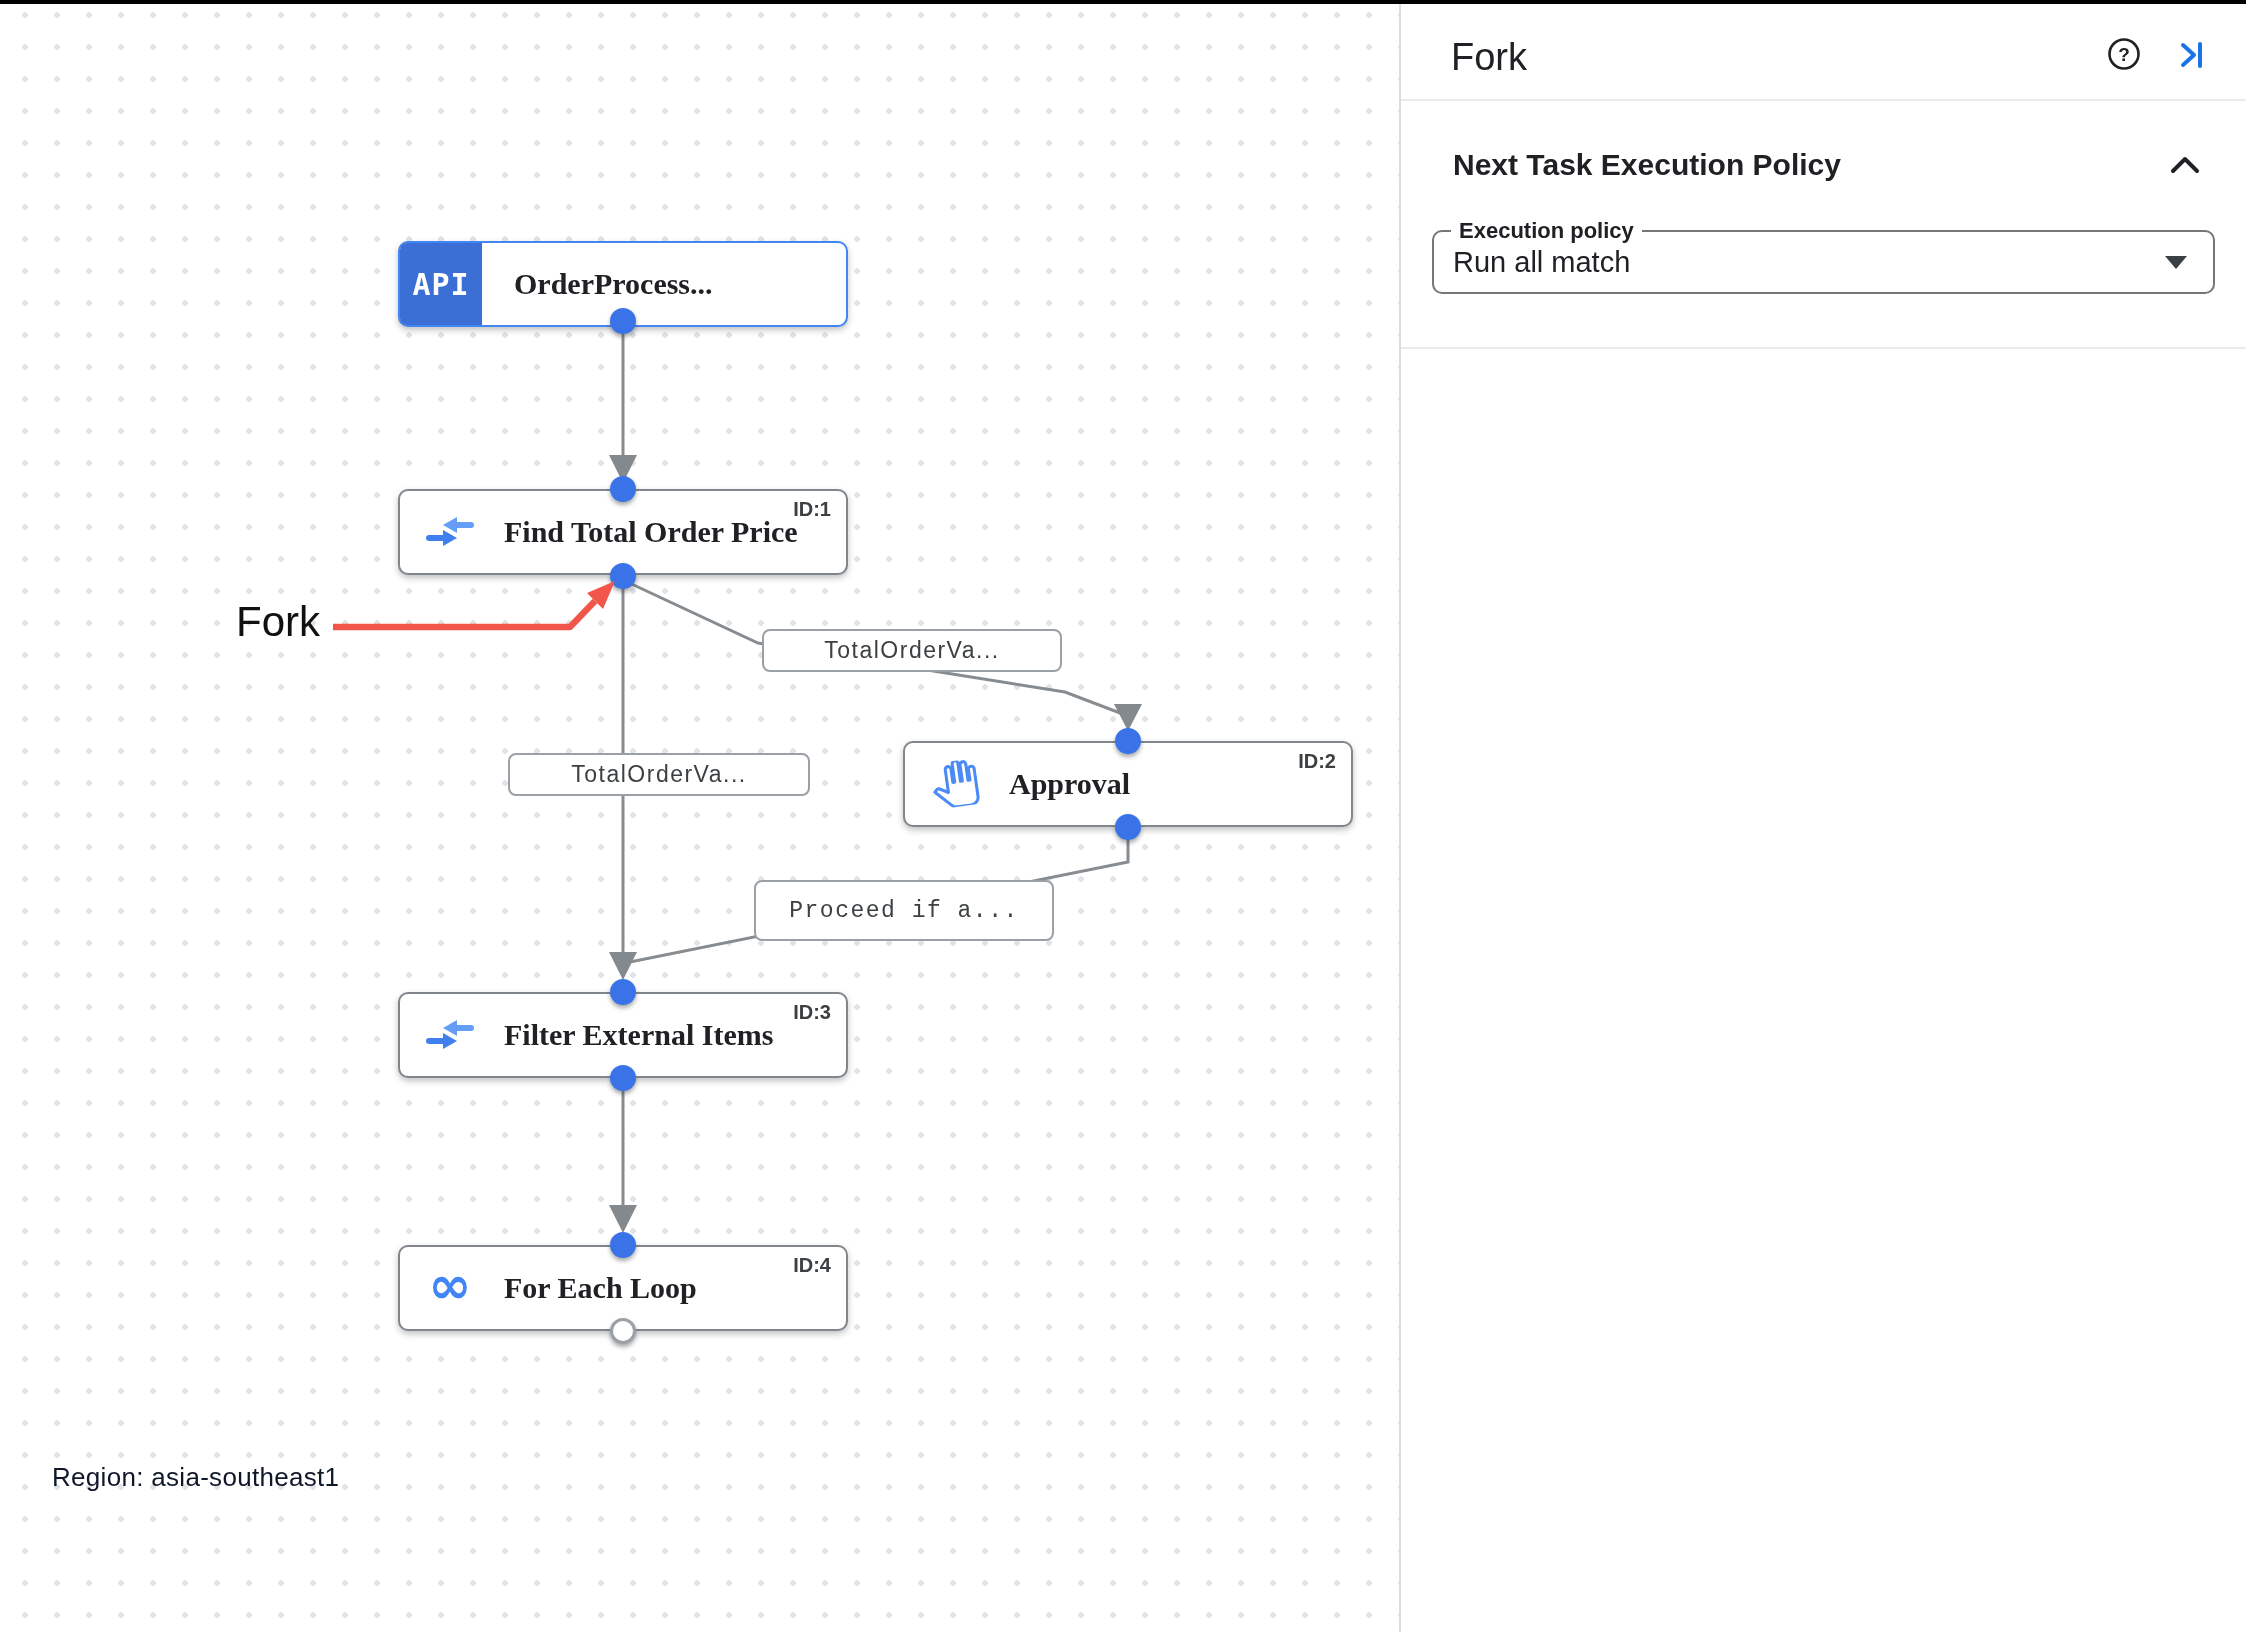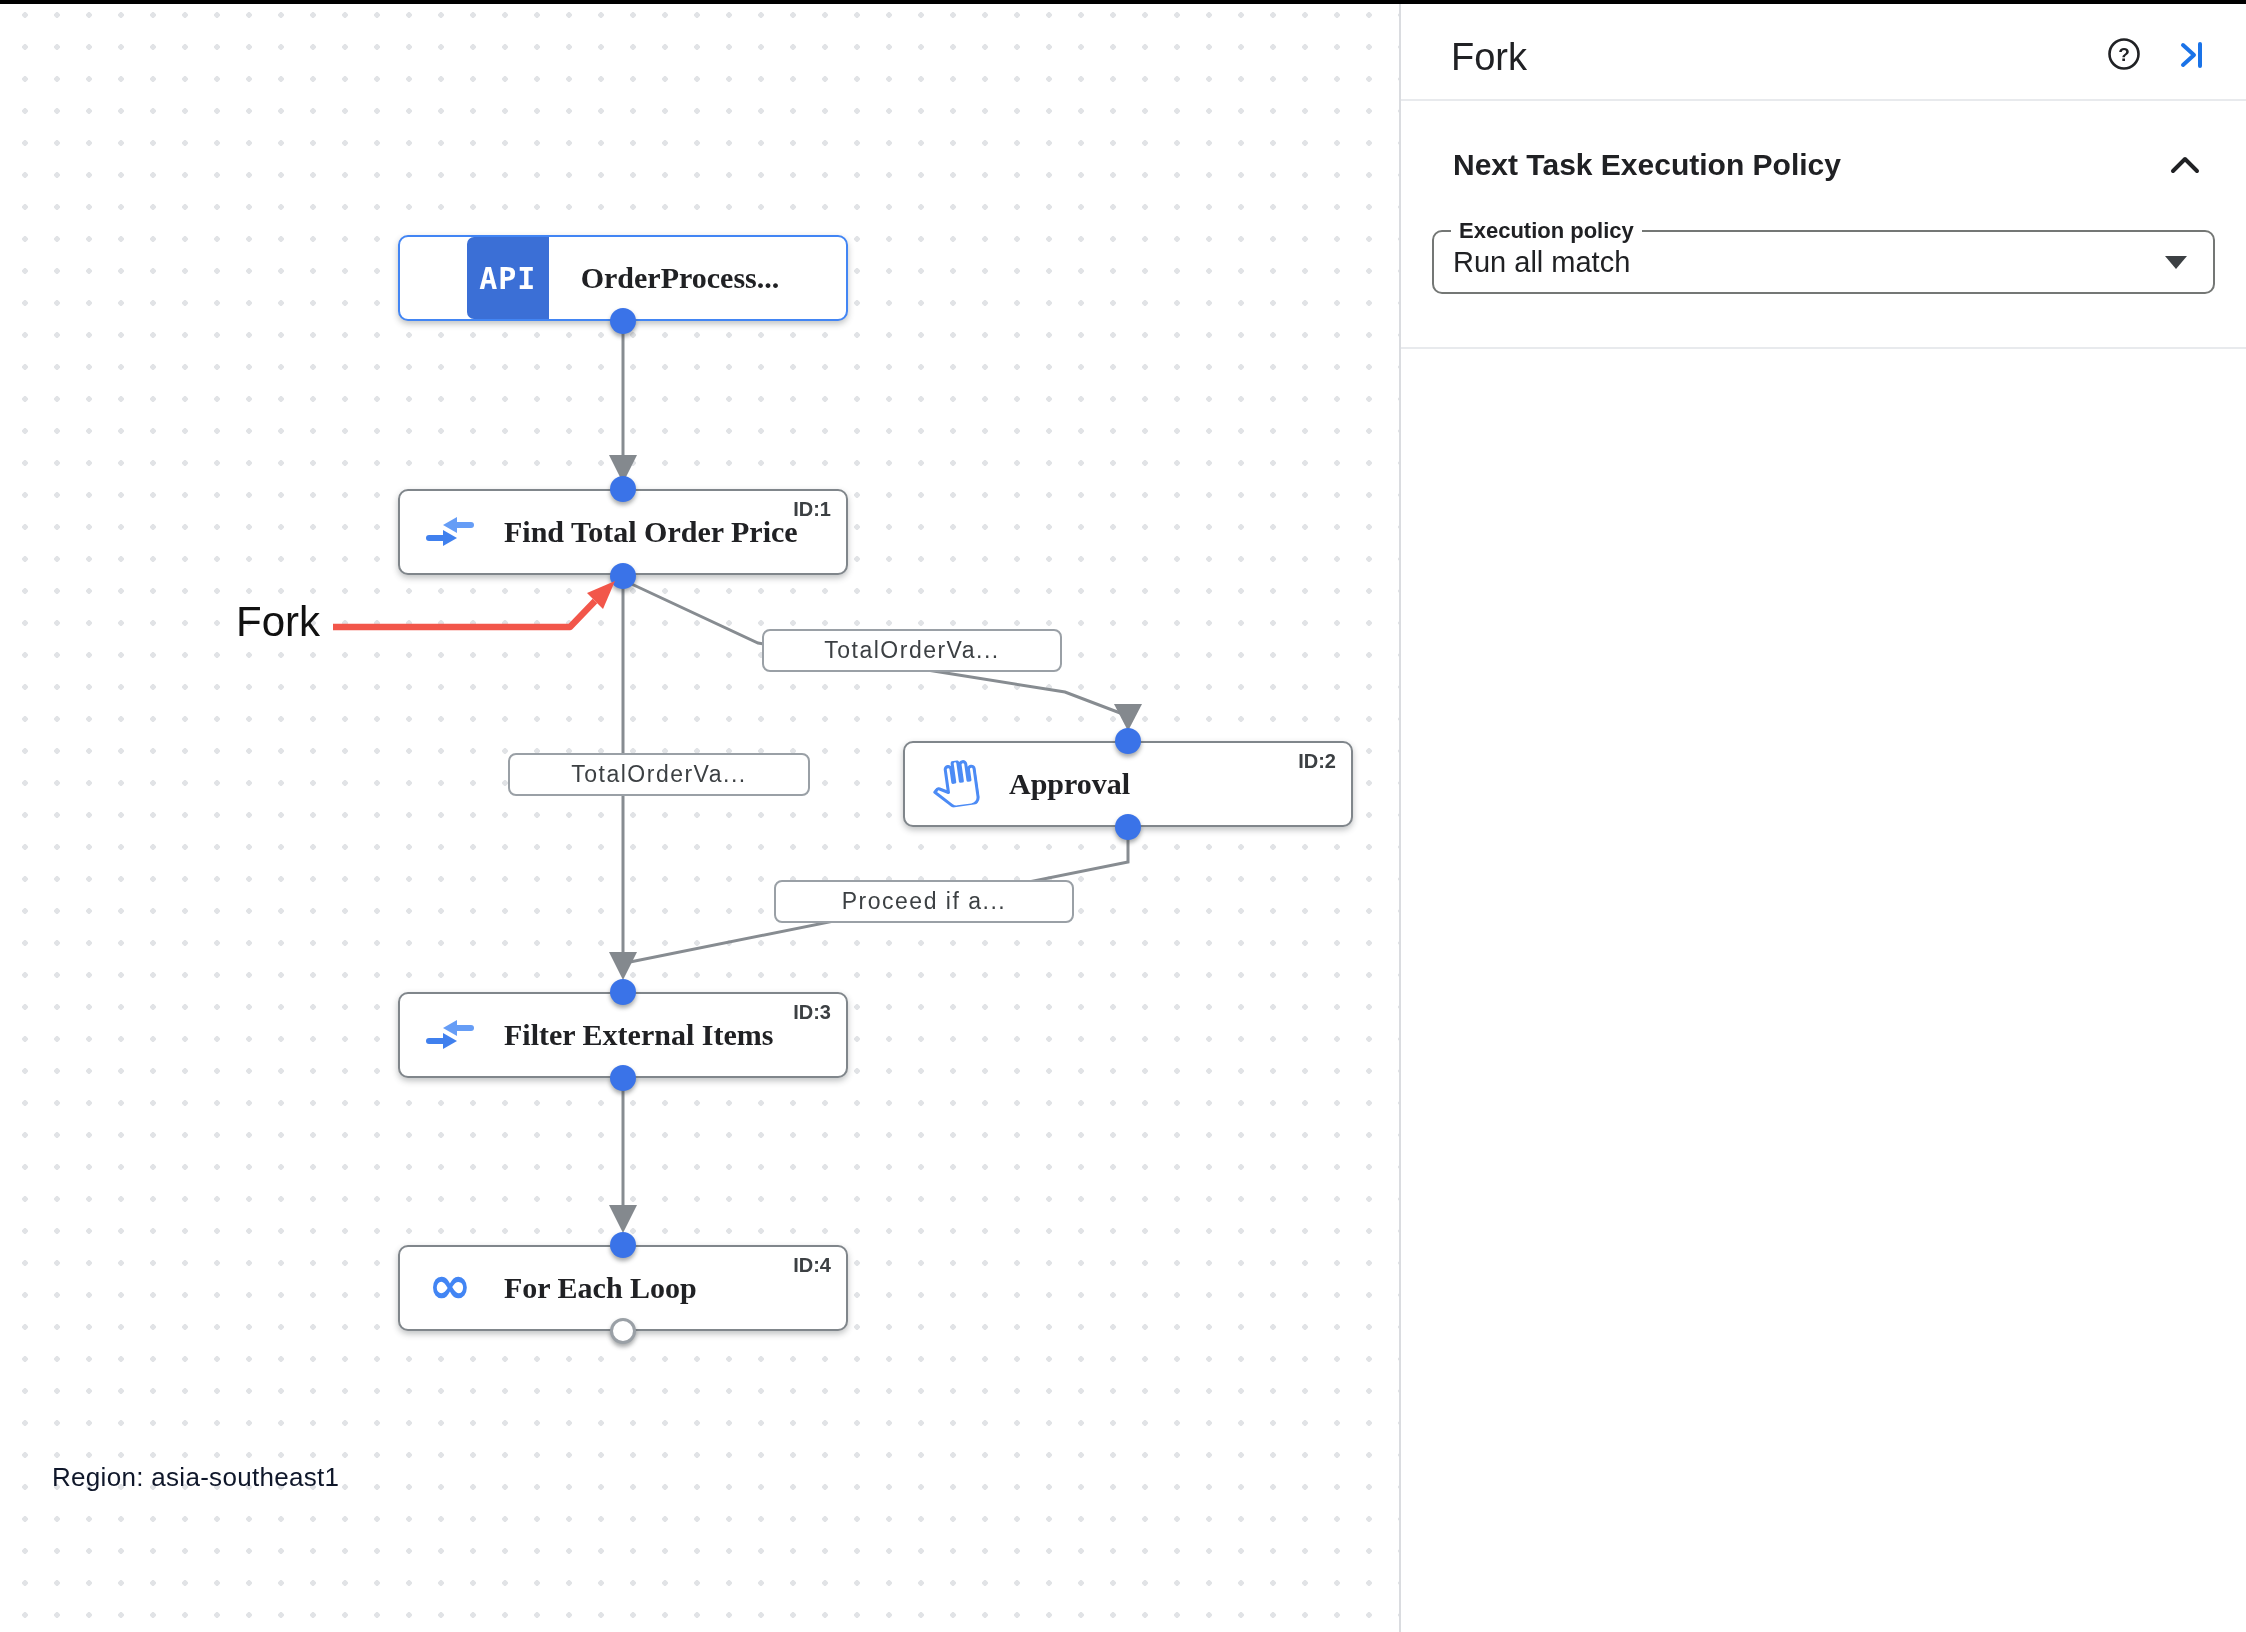--- a/index.html
+++ b/index.html
@@ -88,23 +88,23 @@
     <g fill="#84898E" stroke="none">
       <polygon points="609,455 637,455 623,483"></polygon>
       <polygon points="1114,704 1142,704 1128,731"></polygon>
       <polygon points="609,952 637,952 623,980"></polygon>
       <polygon points="609,1205 637,1205 623,1233"></polygon>
     </g>
   </svg>
 
   <div class="edge-label" style="left:762px; top:629px; width:300px; height:43px;">TotalOrderVa...</div>
   <div class="edge-label" style="left:508px; top:753px; width:302px; height:43px;">TotalOrderVa...</div>
-  <div class="edge-label" style="left:774px; top:880px; width:300px; height:43px;">Proceed if a...</div>
-
-  <div class="node trigger" style="left:398px; top:235px;justify-content:center;">
+  <div class="edge-label" style="left:754px; top:880px; width:300px; height:61px;font-family:Liberation Mono, monospace;">Proceed if a...</div>
+
+  <div class="node trigger" style="left:398px; top:241px;">
     <div class="badge">API</div>
     <div class="title">OrderProcess...</div>
   </div>
 
   <div class="node" style="left:398px; top:489px;">
     <div class="icon-box">
       <svg width="48" height="40" viewBox="0 0 48 40">
         <g stroke-linecap="round">
           <line x1="3" y1="26" x2="17" y2="26" stroke="#4080EE" stroke-width="6"></line>
           <polygon points="17,18 31,26 17,34" fill="#4080EE"></polygon>

